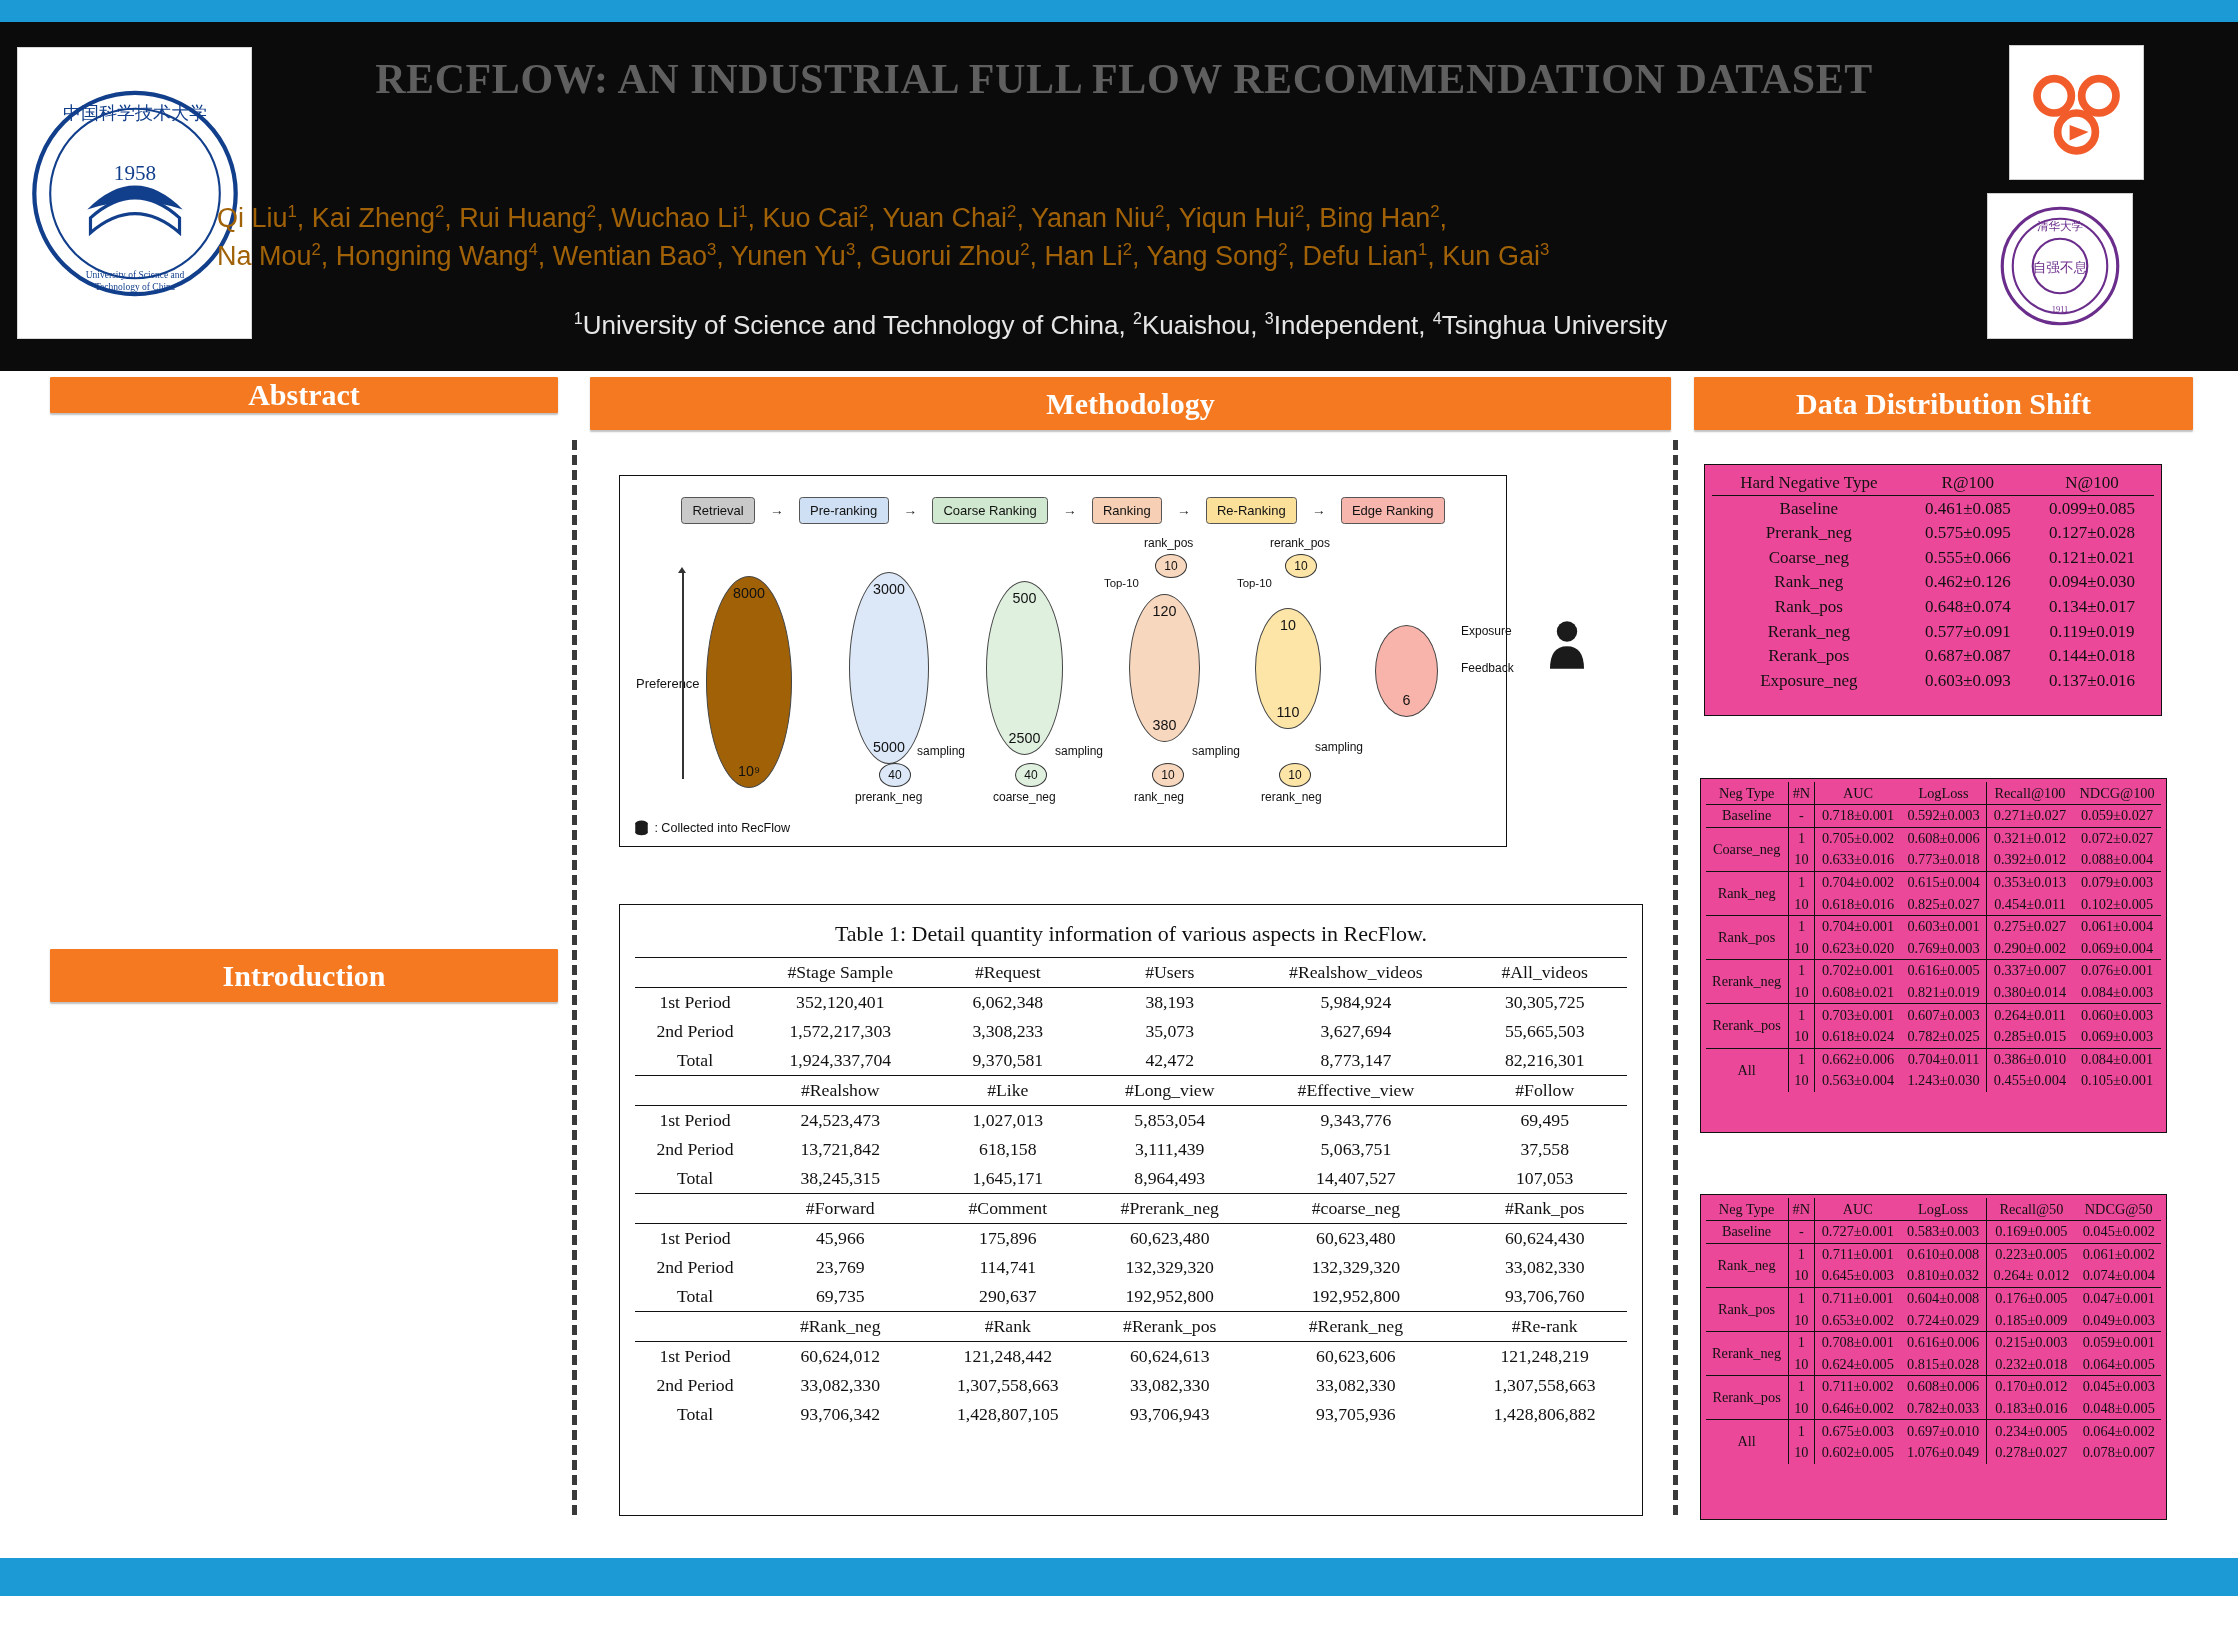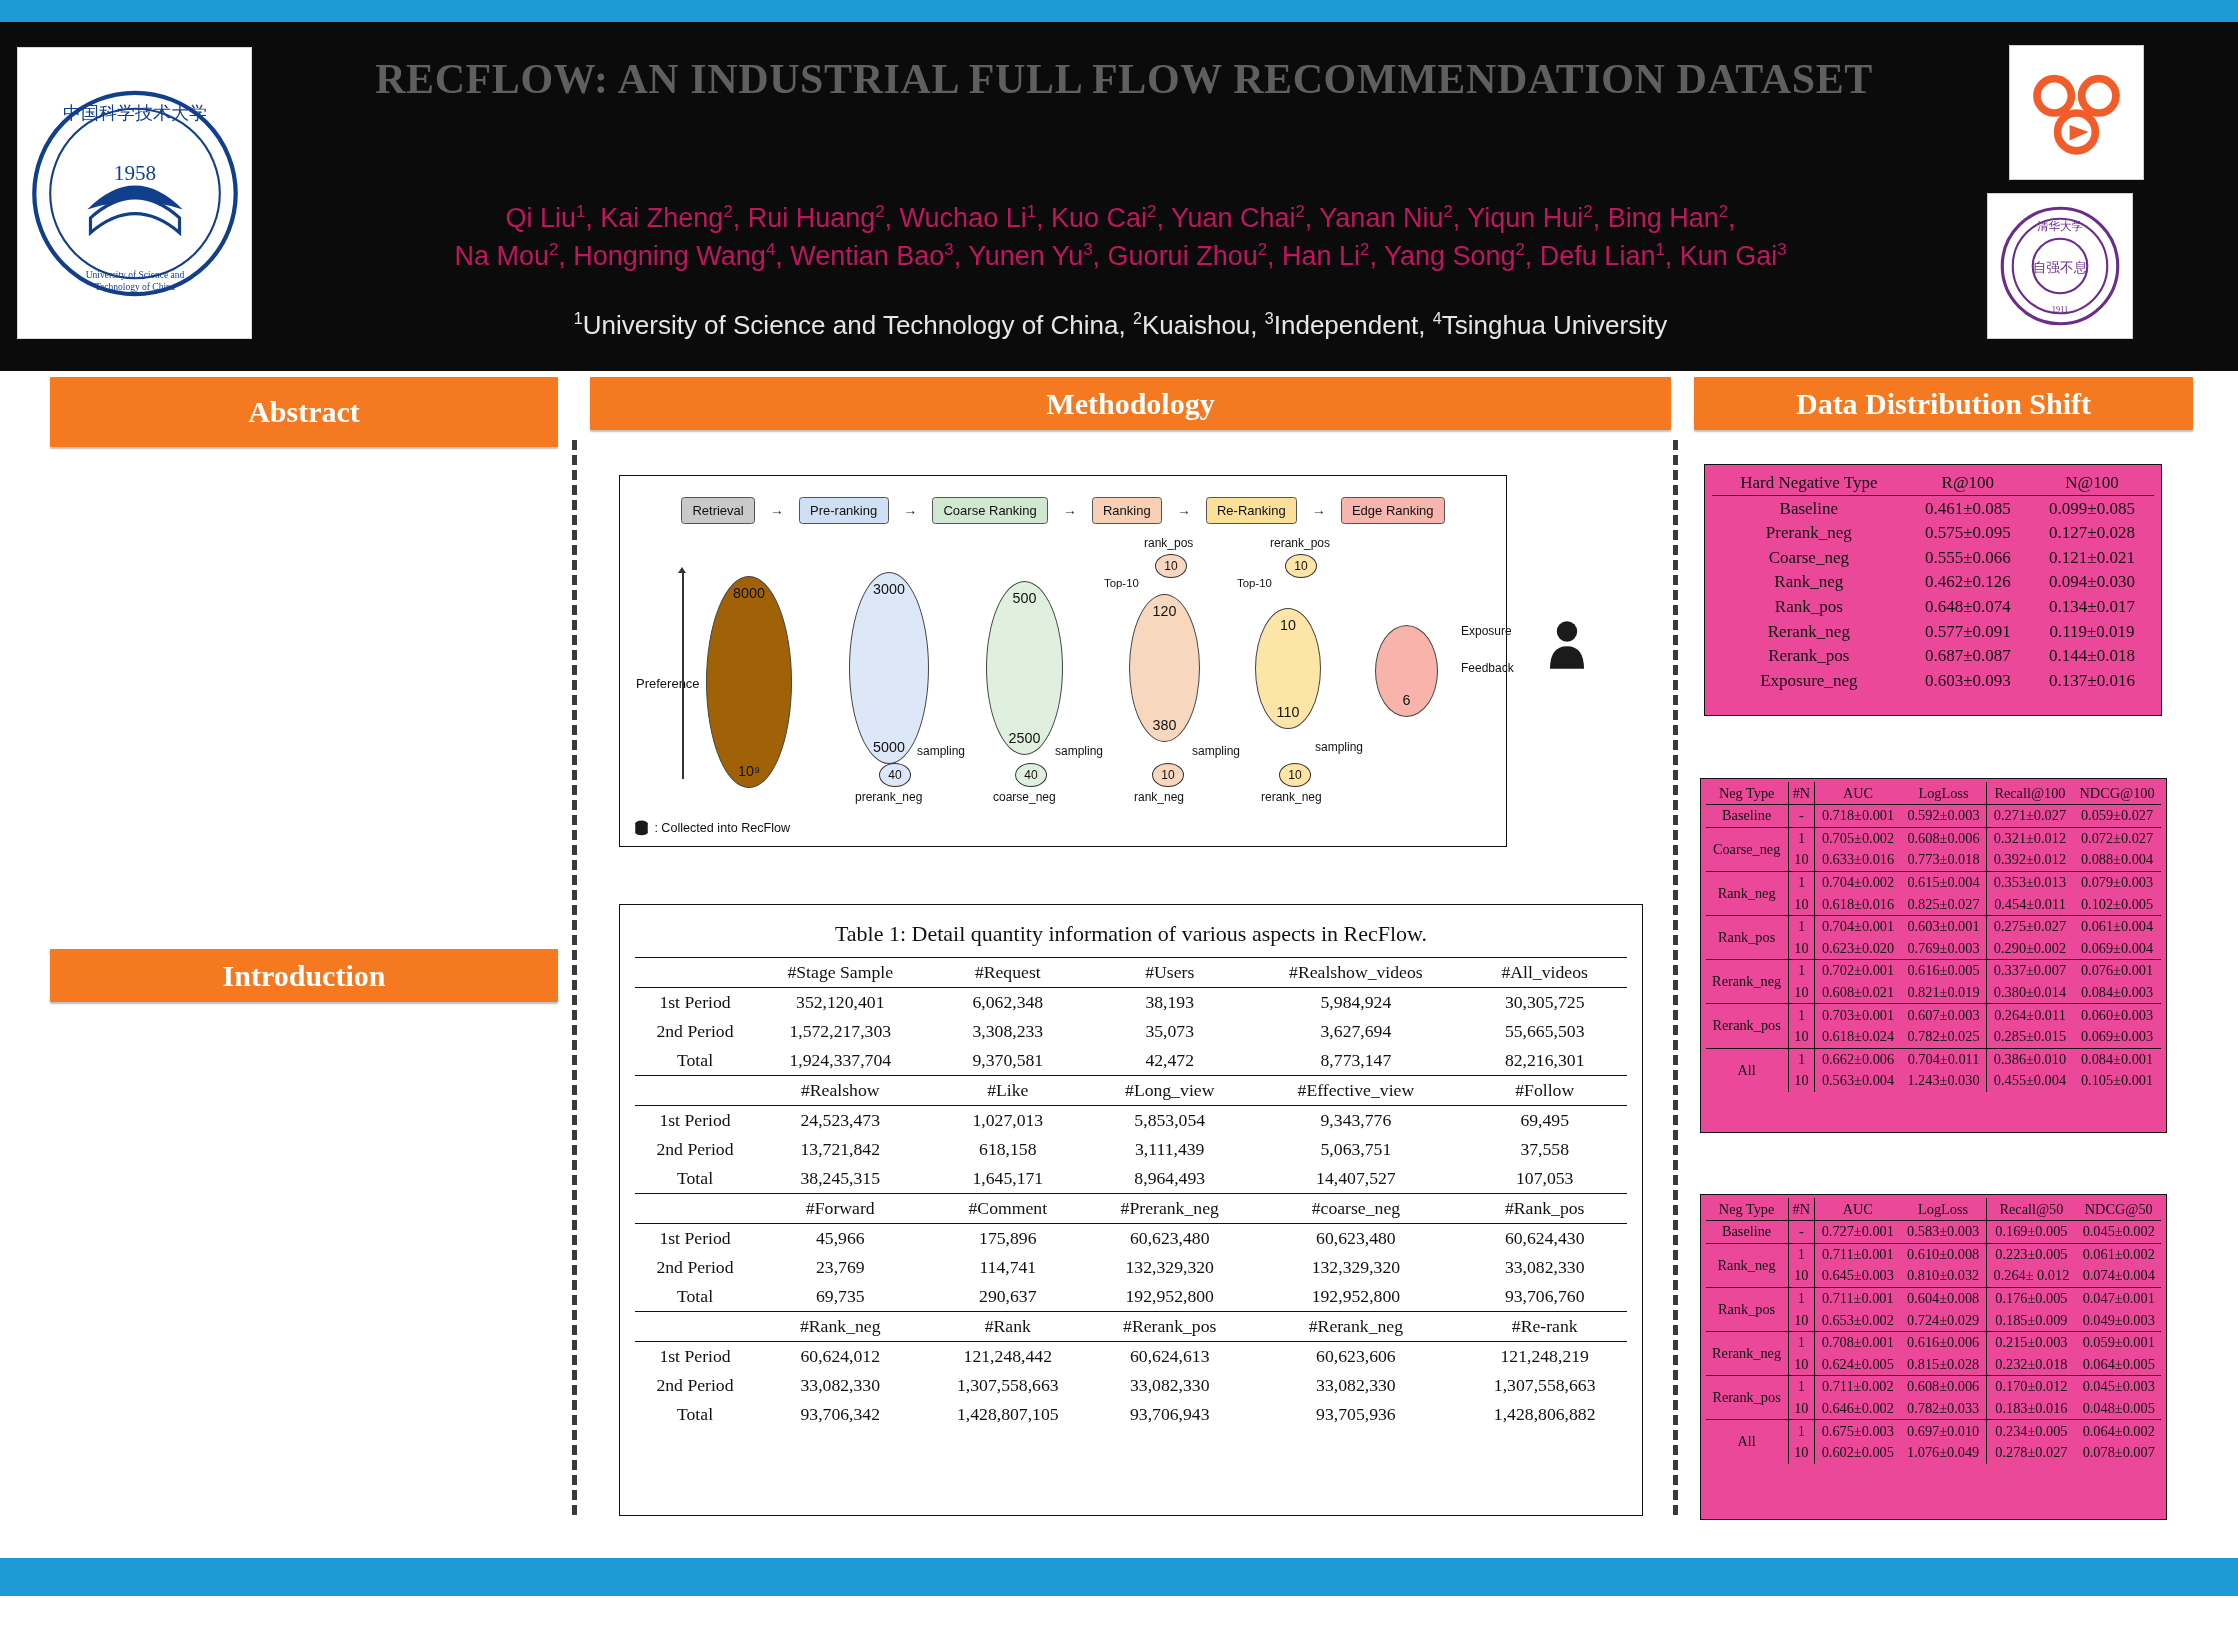--- a/index.html
+++ b/index.html
@@ -55,24 +55,24 @@
     text-align:center;
     font-family: "Liberation Serif", serif;
     font-weight:bold;
     font-size:42px;
     line-height:1.18;
     letter-spacing:0.6px;
     color:#5f5f5f;
   }
   .authors {
     position:absolute; left:217px; top:199px; width:1807px;
-    text-align:center;
+    text-align:left;
     font-size:27px;
     line-height:1.42;
-    color:#be185d;
+    color:#a16207;
     font-family: "Liberation Sans", sans-serif;
   }
   .affil {
     position:absolute; left:217px; top:309px; width:1807px;
     text-align:center;
     font-size:26px;
     color:#e6e6e6;
   }
   sup { font-size:0.62em; vertical-align: super; }
 
@@ -81,21 +81,21 @@
     position:absolute;
     background:#f47920;
     color:#ffffff;
     font-family:"Liberation Serif", serif;
     font-size:30px;
     font-weight:bold;
     display:flex; align-items:center; justify-content:center;
     border-radius:1.1px;
     box-shadow:0 1.1px 1.7px rgba(0,0,0,.25);
   }
-  #sec-abstract { left:50px; top:377px; width:508px; height:70px; }
+  #sec-abstract { left:50px; top:377px; width:508px; height:36px; }
   #sec-method   { left:590px; top:377px; width:1081px; height:53px; }
   #sec-dds      { left:1694px; top:377px; width:499px; height:53px; }
   #sec-intro    { left:50px; top:949px; width:508px; height:53px; }
 
   
   .vsep {
     position:absolute; top:440px; height:1075px;
     border-left: 5.1px dashed #3a3a3a;
   }
   #vsep-1 { left:572px; }

